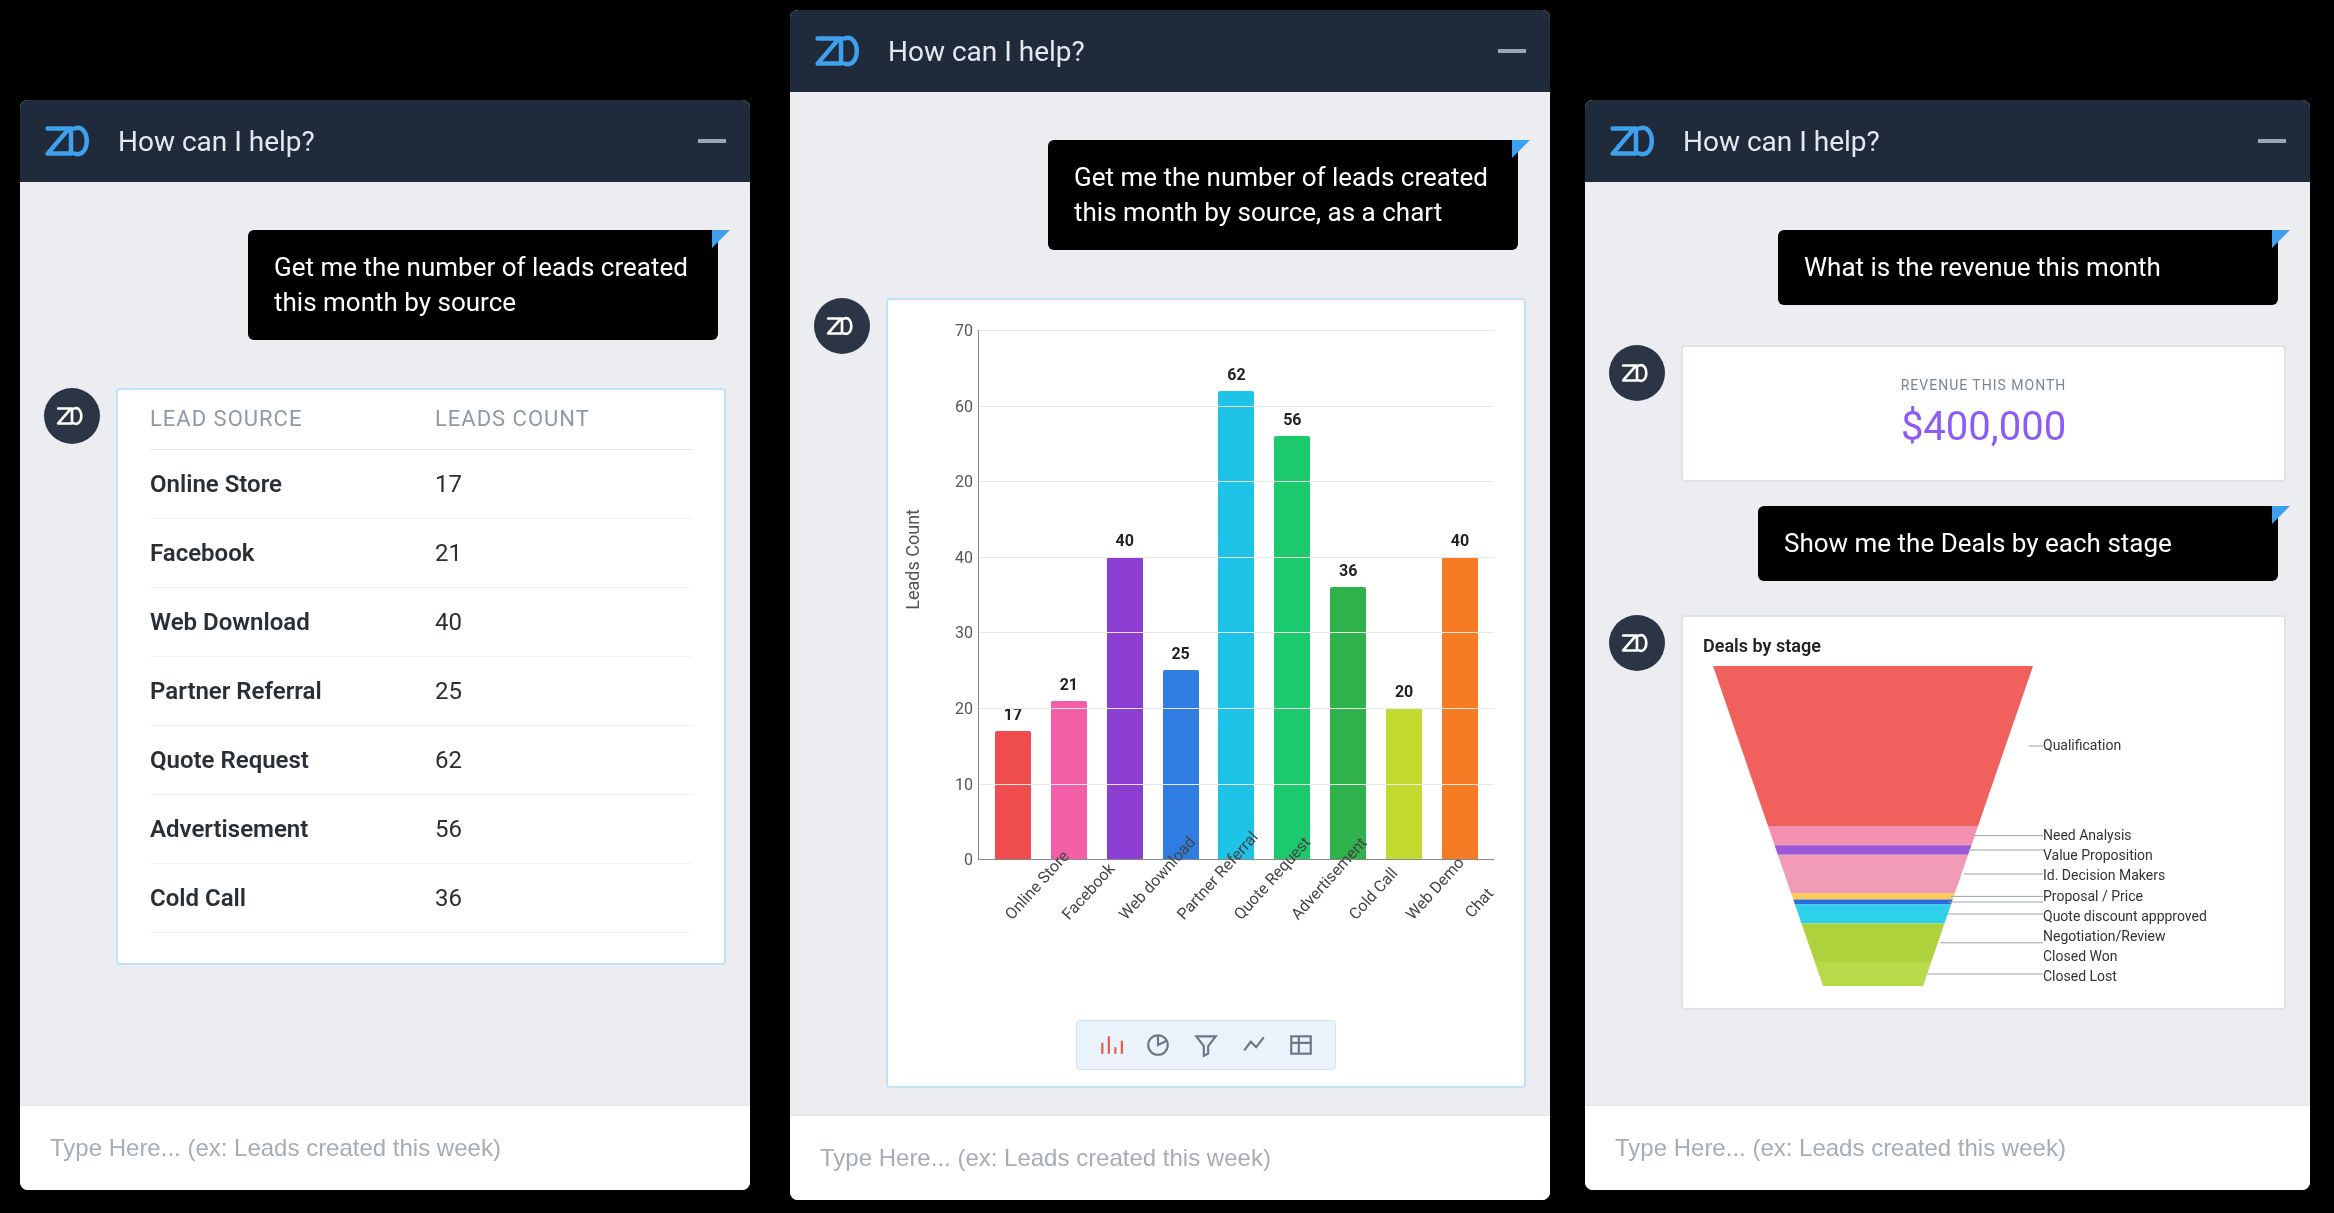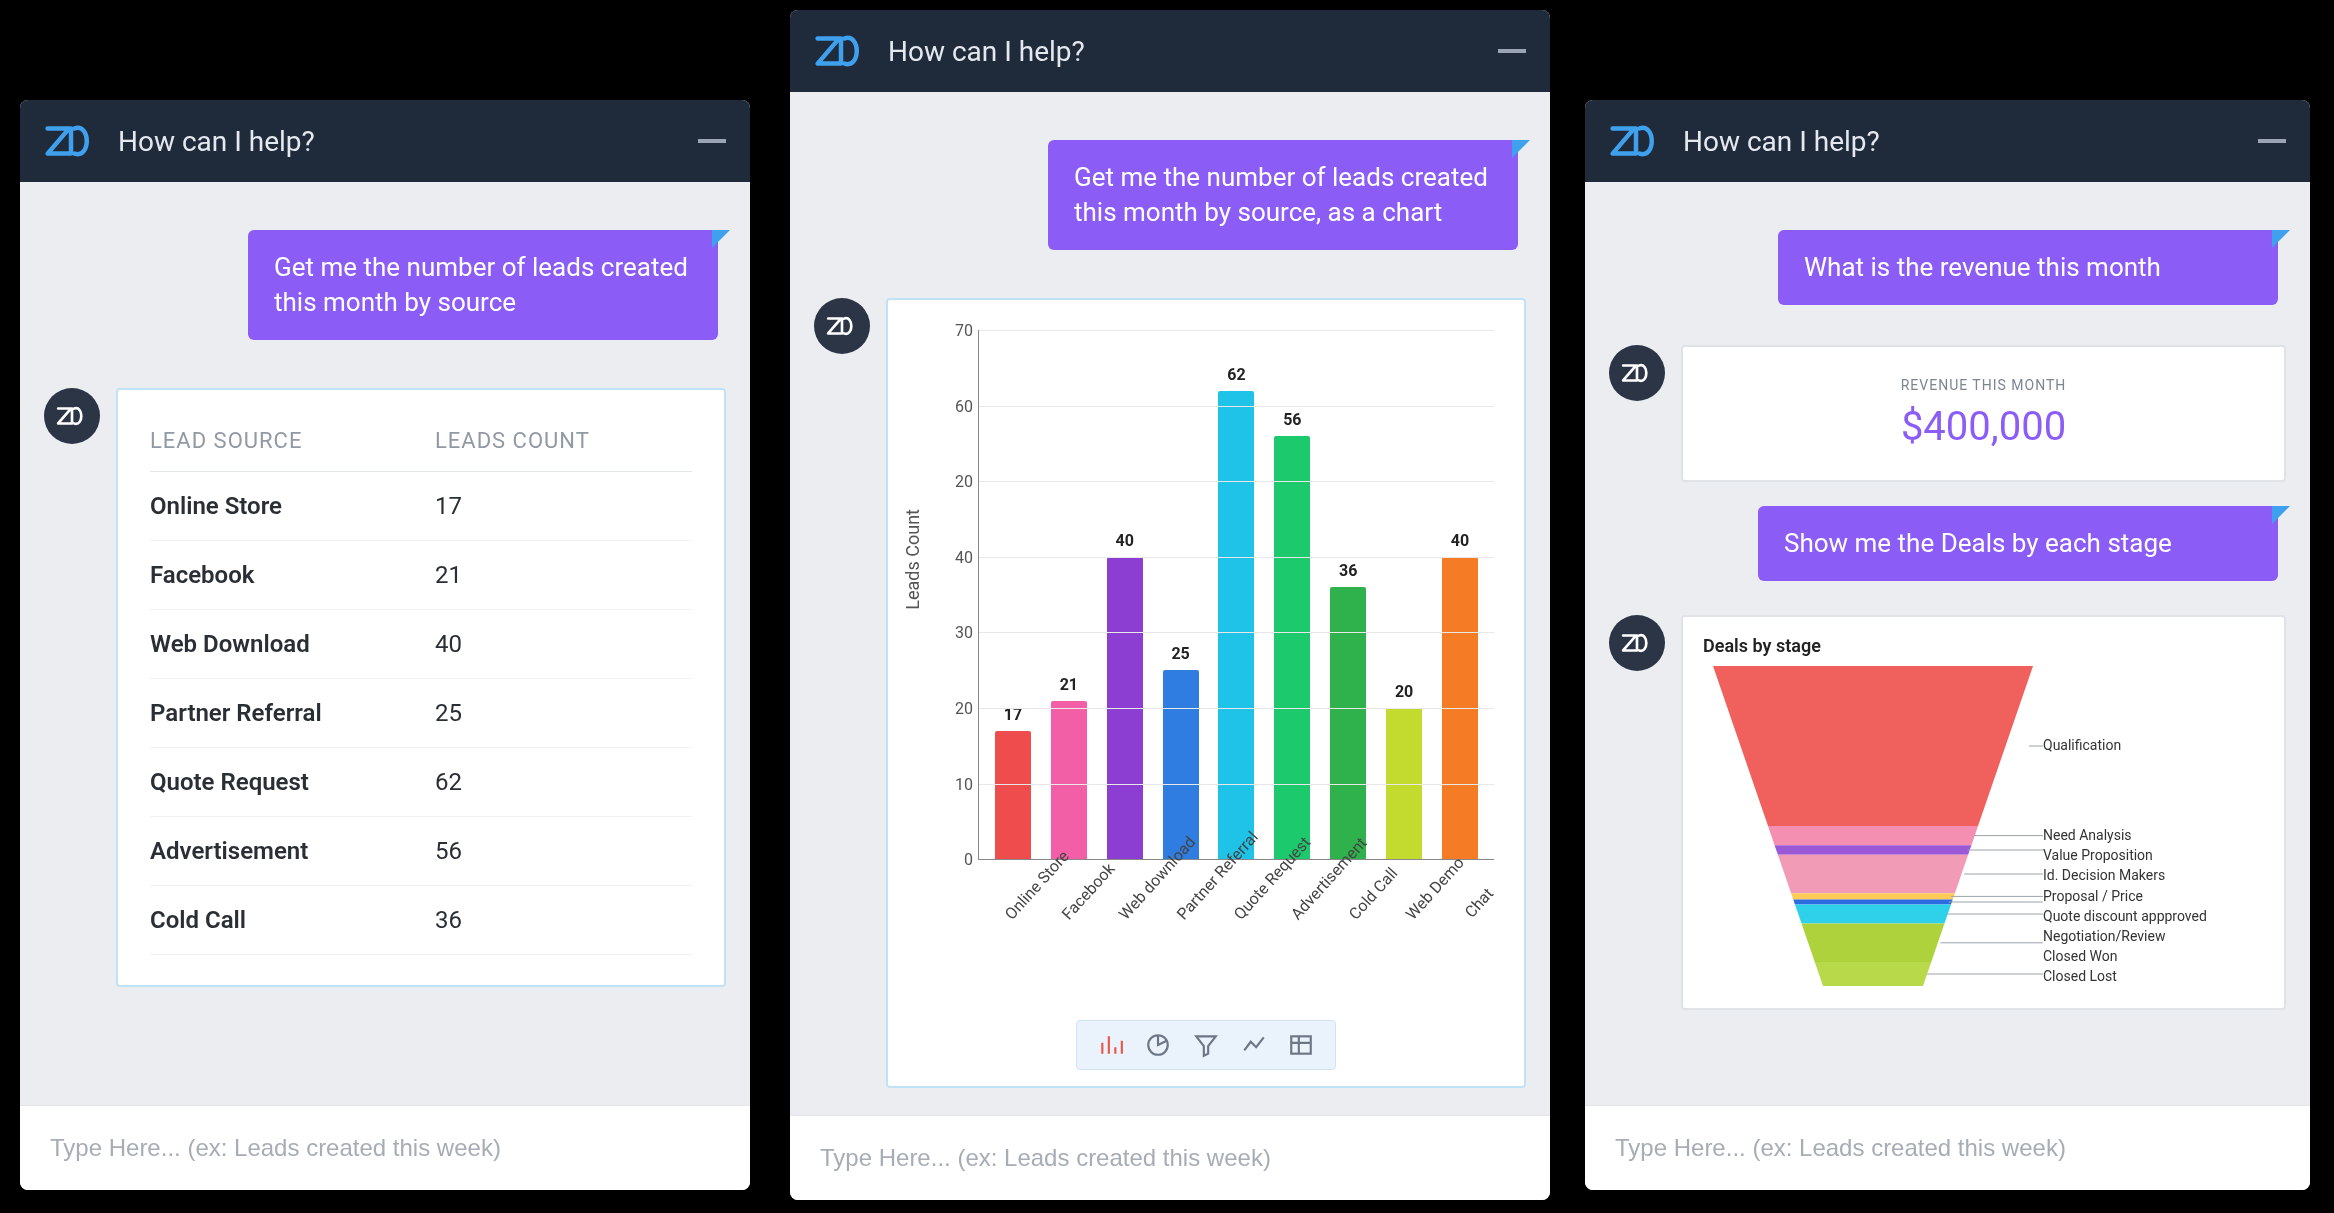--- a/index.html
+++ b/index.html
@@ -48,21 +48,21 @@
   .chatbody {
     flex: 1;
     padding: 28px 24px 20px 24px;
     overflow: hidden;
   }
 
   .user-msg {
     margin-left: auto;
     margin-right: 8px;
     max-width: 470px;
-    background: #8b5cf6;
+    background: #000000;
     color: #fff;
     font-size: 26px;
     line-height: 1.35;
     padding: 20px 26px;
     border-radius: 6px;
     position: relative;
     margin-top: 20px;
   }
   .user-msg::after {
     content: "";
@@ -78,21 +78,21 @@
     width: 56px; height: 56px; border-radius: 50%;
     background: #2b3546; color: #fff;
     display: flex; align-items: center; justify-content: center;
     flex: 0 0 56px;
   }
   .card {
     flex: 1;
     background: #fff;
     border: 2px solid #bfe2f7;
     border-radius: 4px;
-    padding: 38px 32px 30px 32px;
+    padding: 16px 32px 30px 32px;
   }
 
   
   .tbl { width: 100%; border-collapse: collapse; }
   .tbl th {
     text-align: left;
     font-weight: 400;
     letter-spacing: 1px;
     color: #9199a4;
     font-size: 22px;

